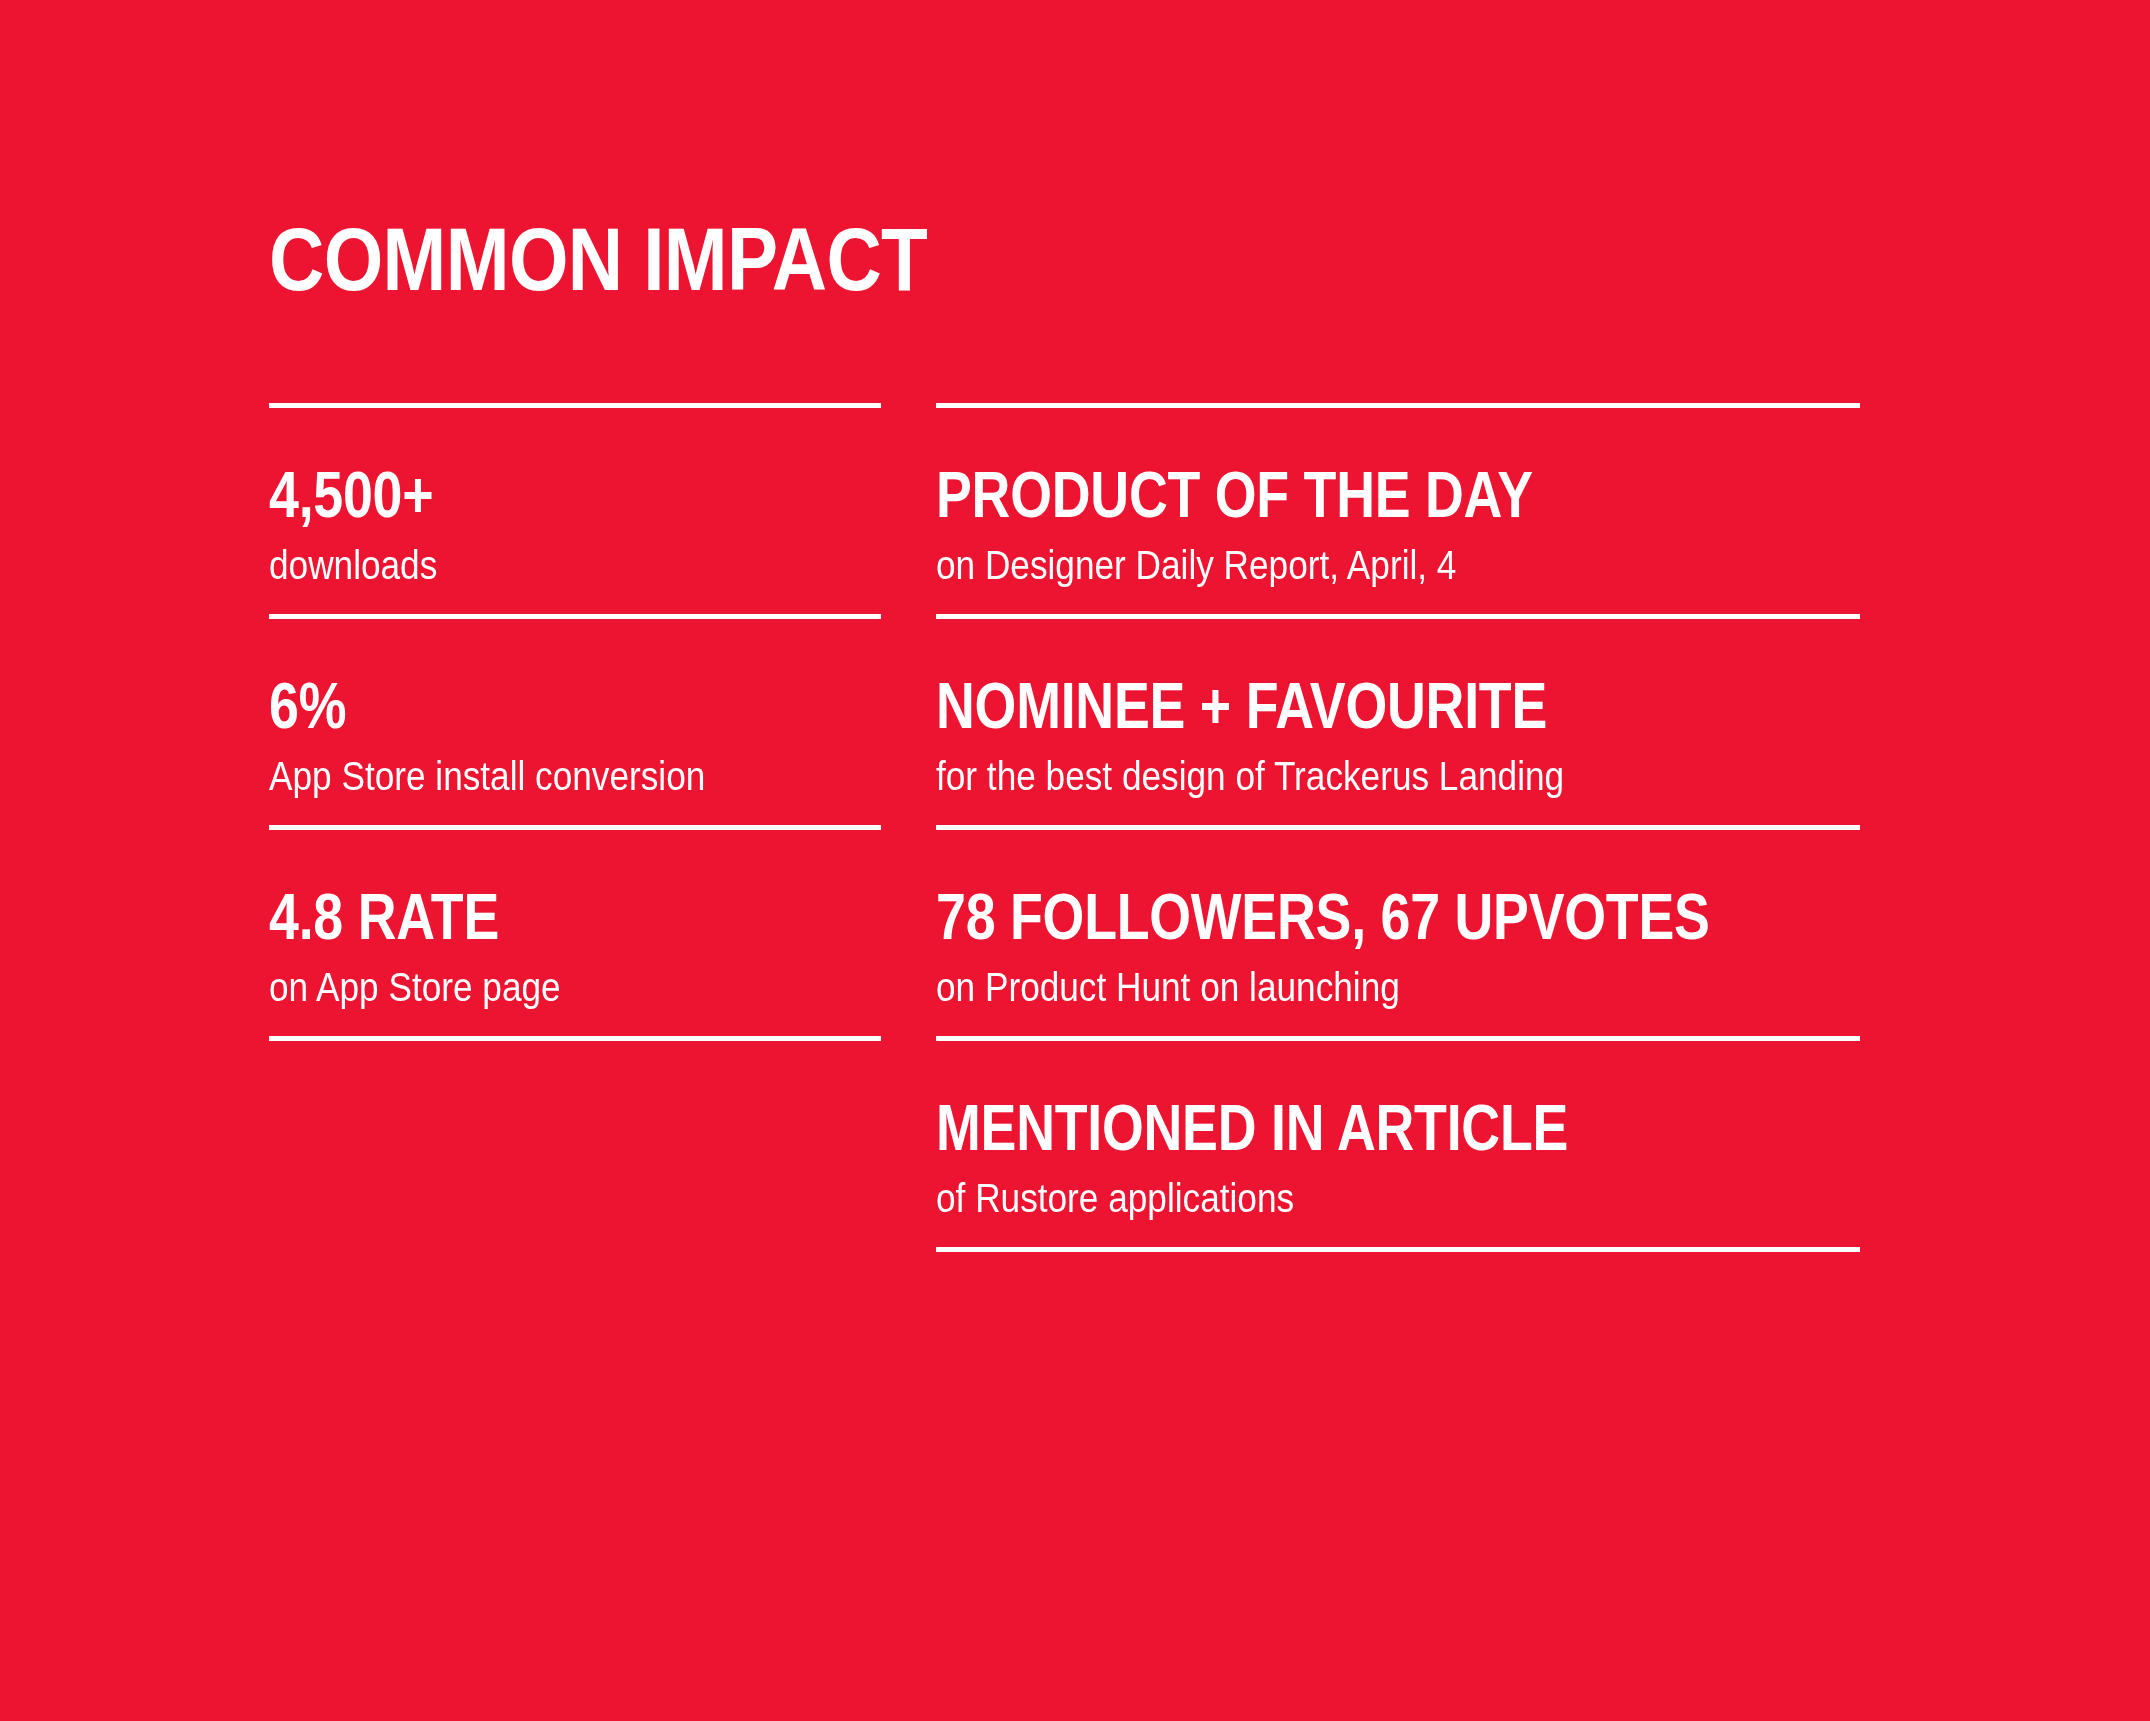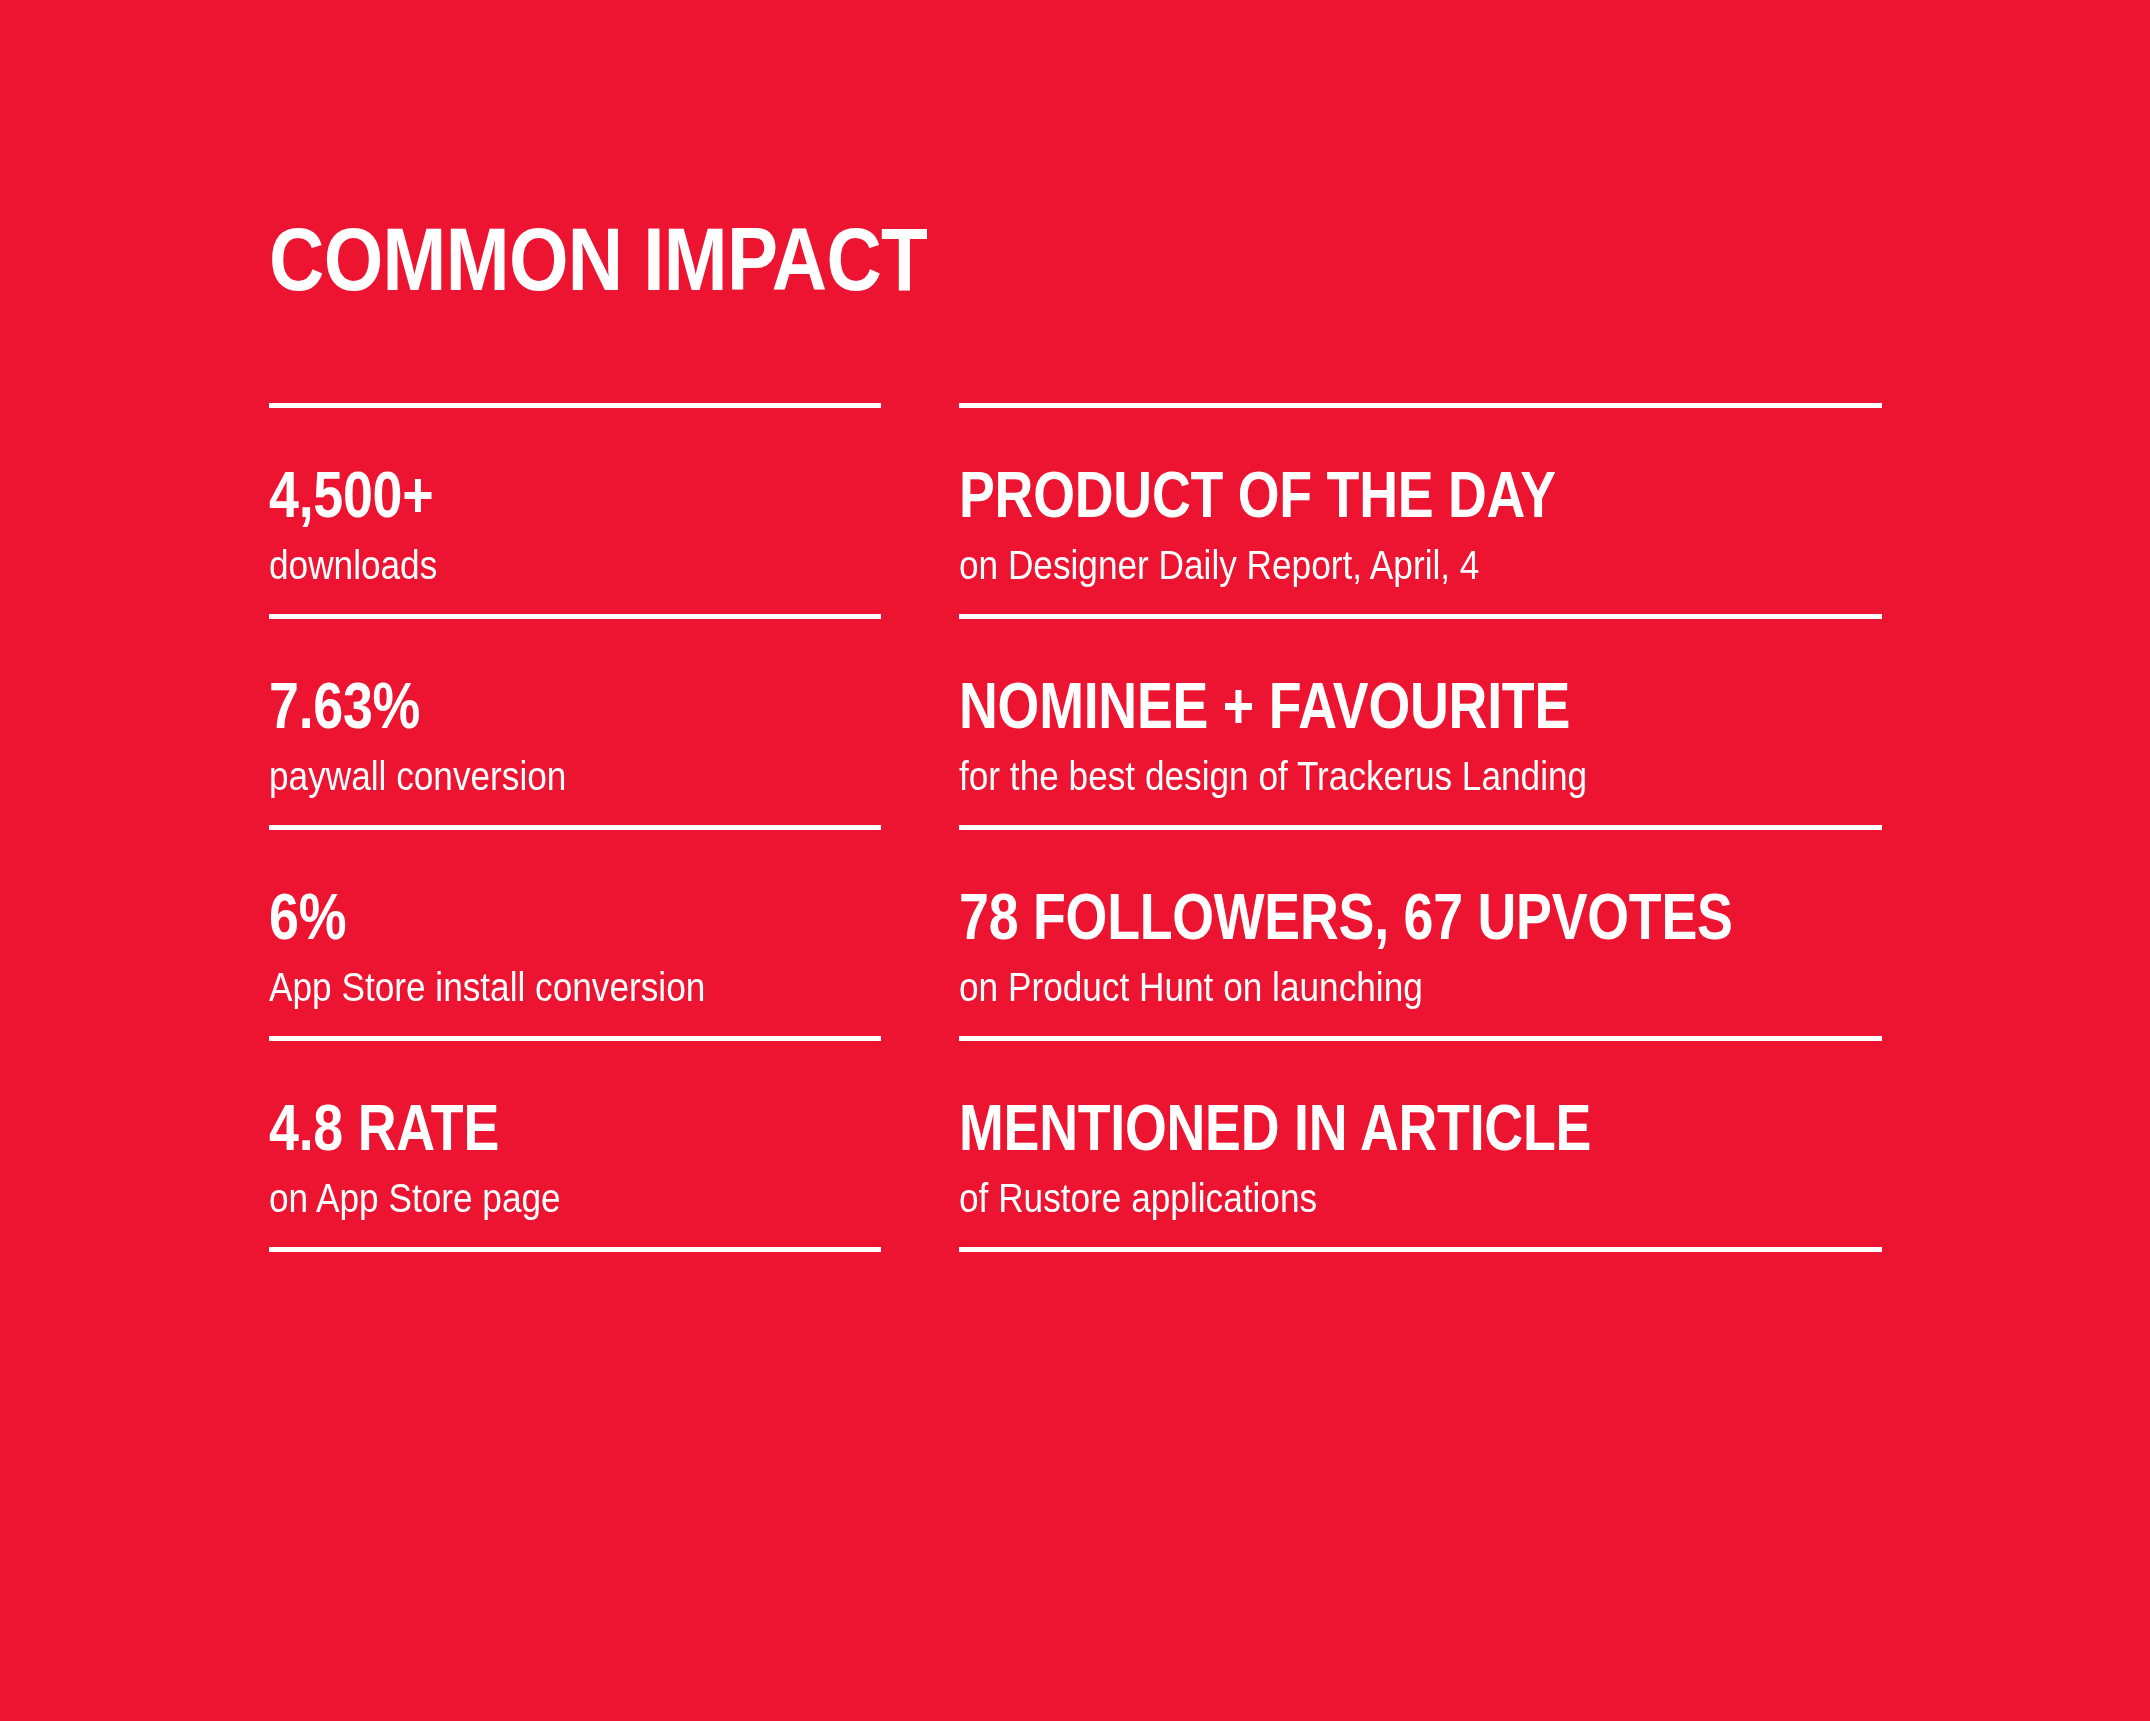--- a/index.html
+++ b/index.html
@@ -39,21 +39,21 @@
     white-space: nowrap;
   }
 
   
   .columns {
     position: absolute;
     left: 269px;
     top: 403px;
     width: 1613px;
     display: flex;
-    gap: 78px;
+    gap: 55px;
   }
 
   .column { display: flex; flex-direction: column; }
   .column-left  { width: 612px; }
   .column-right { width: 924px; }
 
   
   .stat-row {
     position: relative;
     height: 211px;
@@ -112,25 +112,20 @@
   <div class="columns">
 
     <div class="column column-left">
 
       <div class="stat-row">
         <div class="divider" style="background: rgb(255, 255, 255);"></div>
         <div class="stat-value">4,500+</div>
         <div class="stat-label">downloads</div>
       </div>
 
-      <div class="stat-row">
-        <div class="divider" style="background: rgb(255, 255, 255);"></div>
-        <div class="stat-value">7.63%</div>
-        <div class="stat-label">paywall conversion</div>
-      </div>
 
       <div class="stat-row">
         <div class="divider" style="background: rgb(255, 255, 255);"></div>
         <div class="stat-value">6%</div>
         <div class="stat-label">App Store install conversion</div>
       </div>
 
       <div class="stat-row">
         <div class="divider" style="background: rgb(255, 255, 255);"></div>
         <div class="stat-value">4.8 RATE</div>

